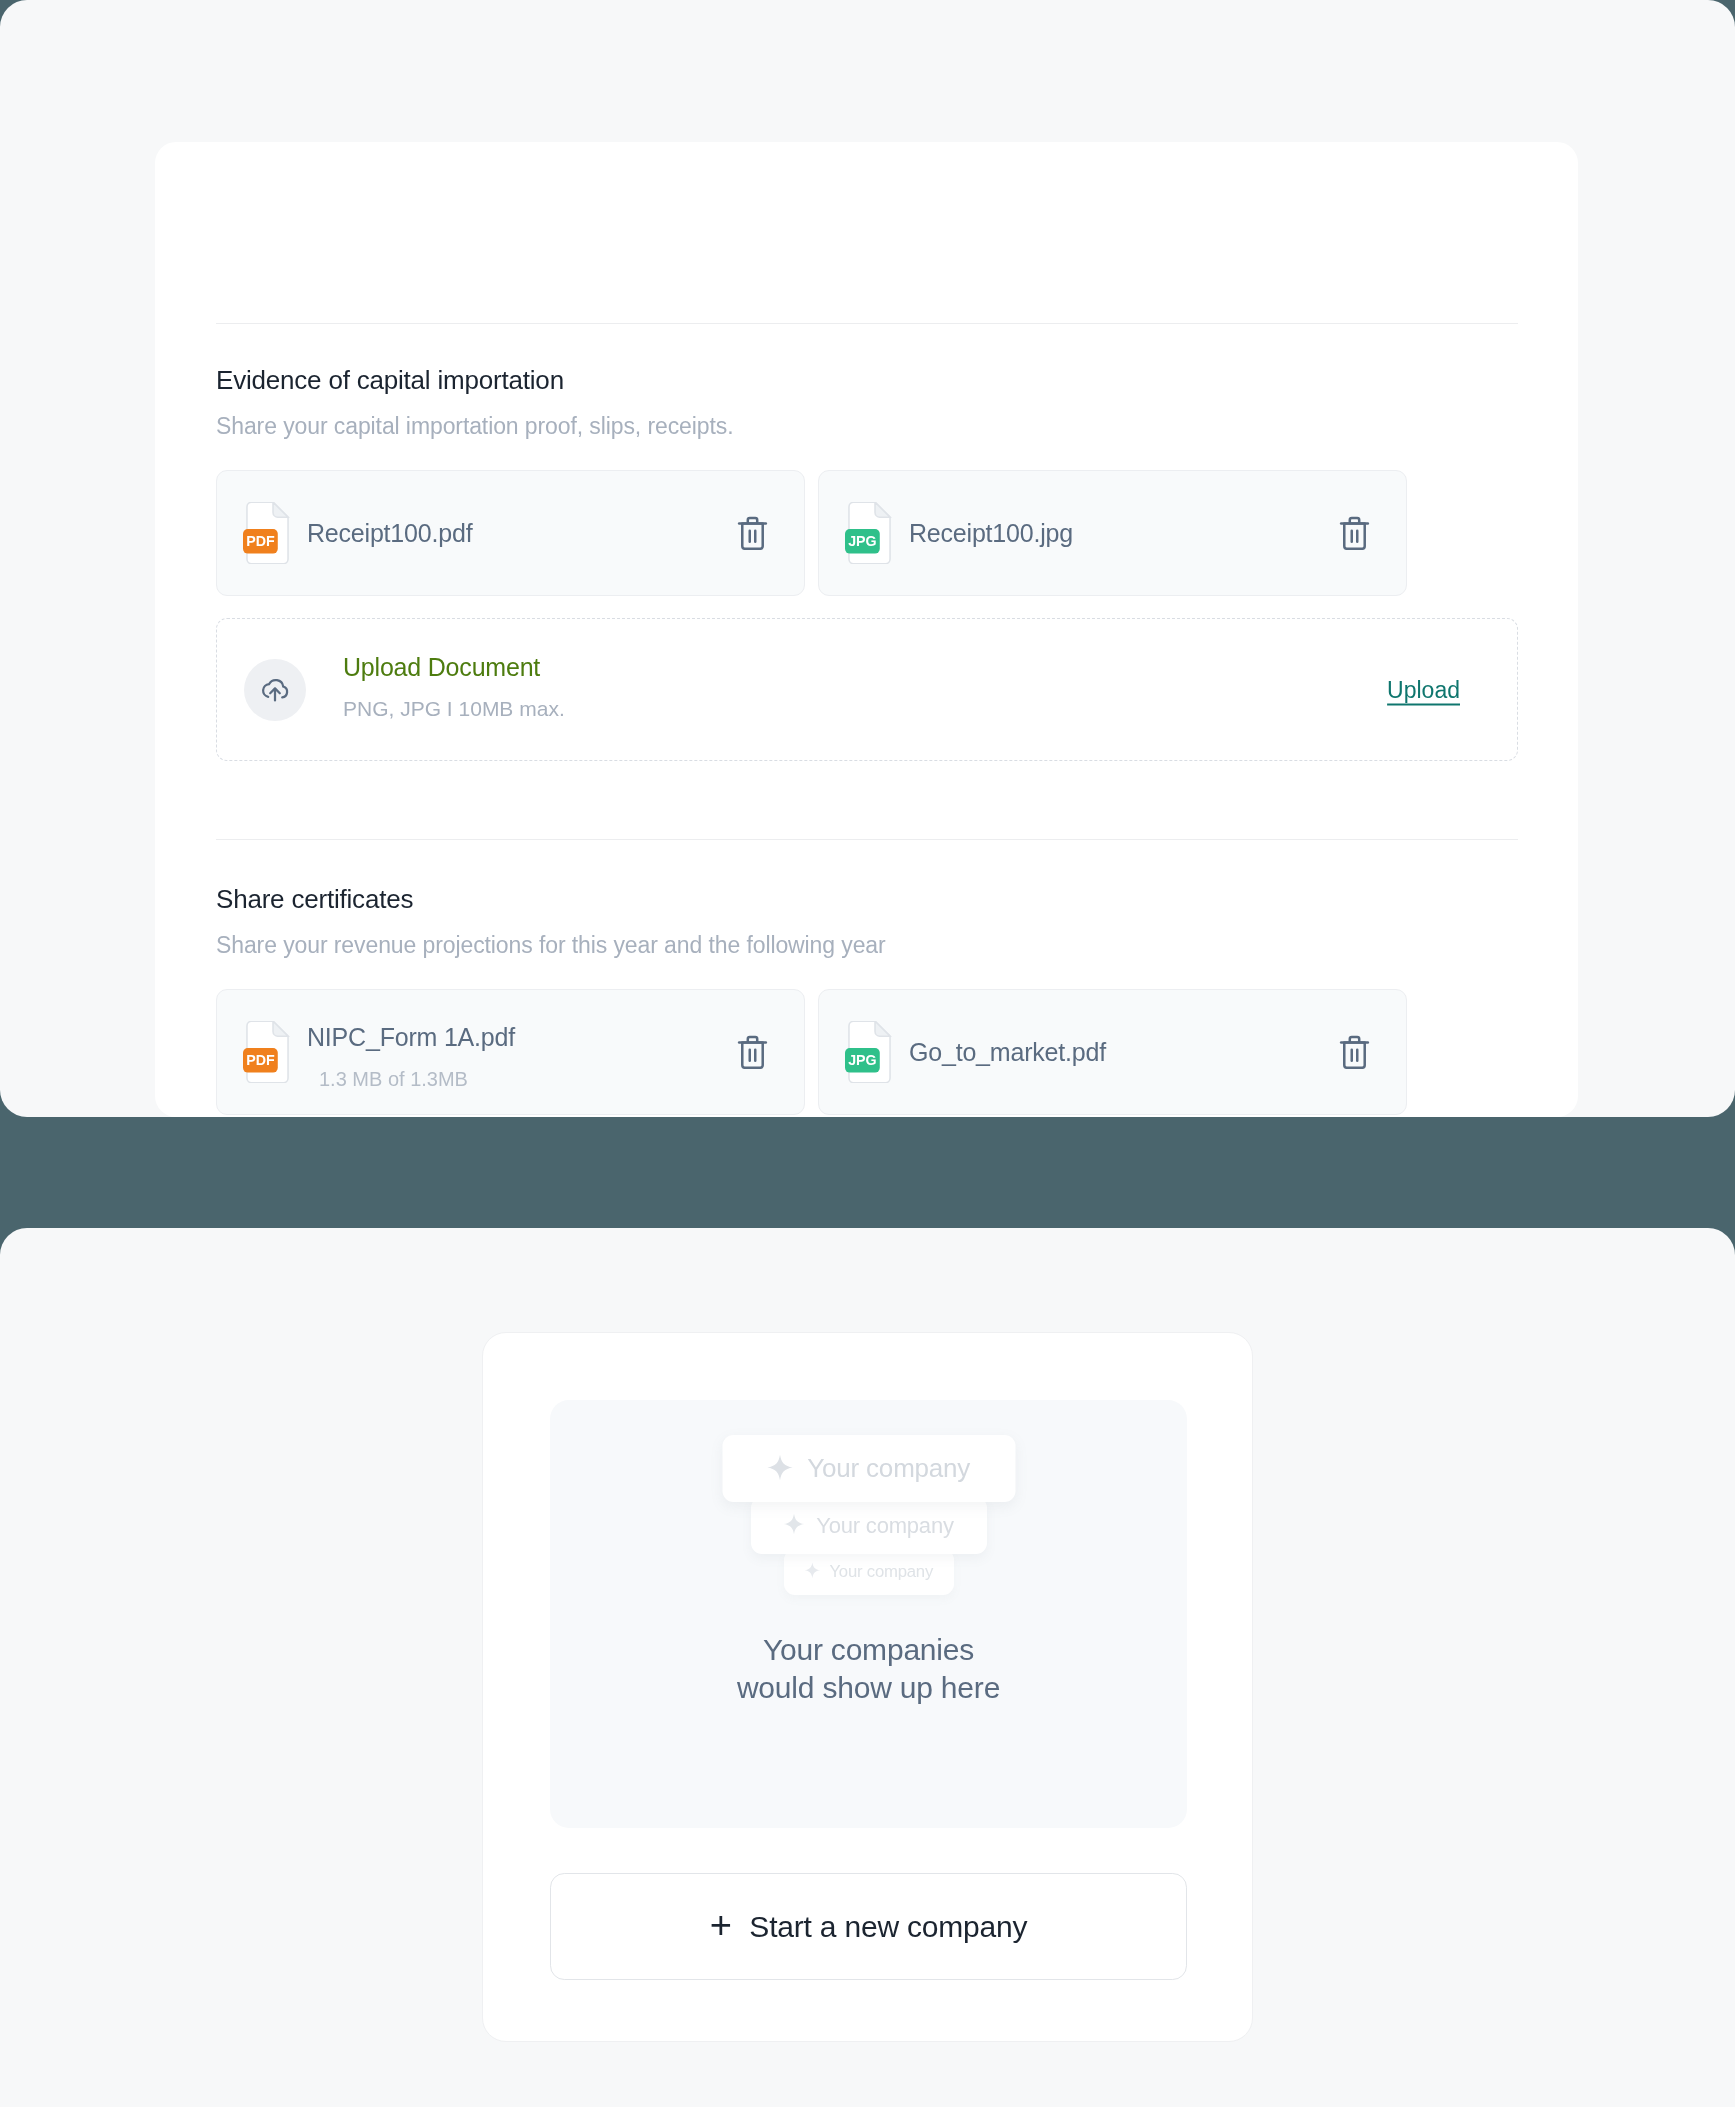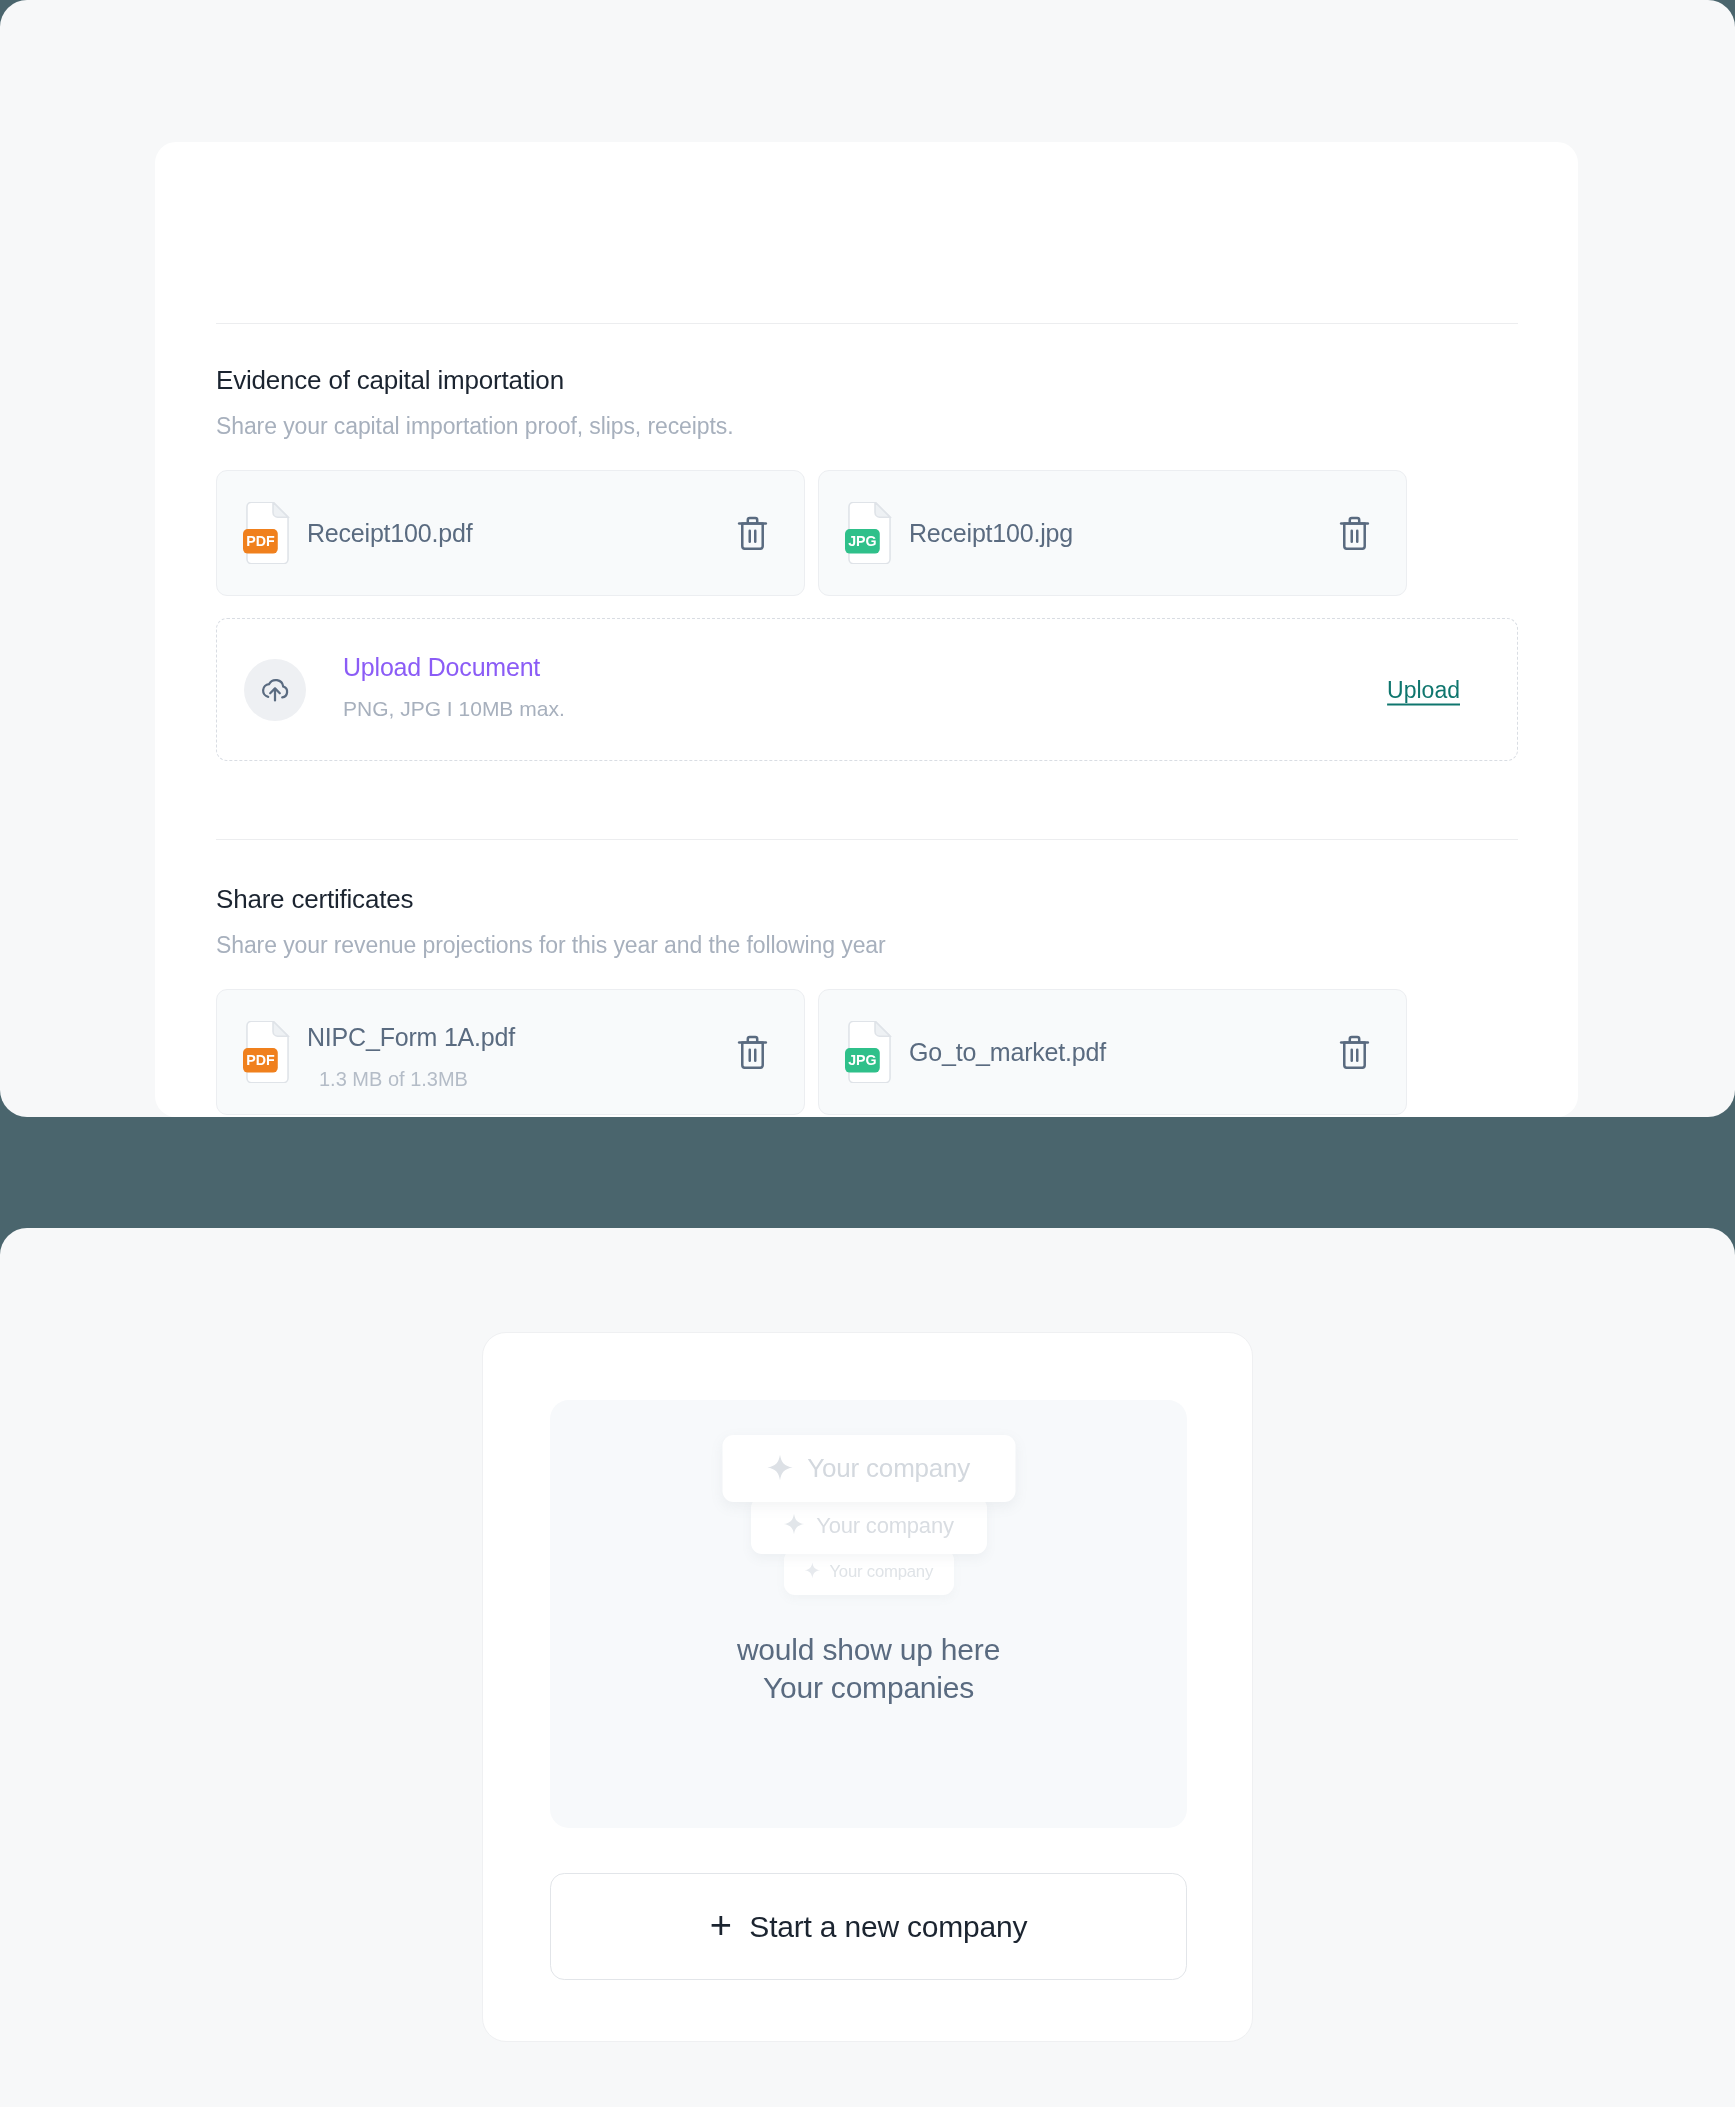--- a/index.html
+++ b/index.html
@@ -152,21 +152,21 @@
     height: 62px;
     border-radius: 50%;
     background: #eef0f3;
   }
   .dz-circle svg { position: absolute; left: 15px; top: 15px; }
   .dz-title {
     position: absolute;
     left: 126px;
     top: 34px;
     font-size: 25px;
-    color: #8b5cf6;
+    color: #4d7c0f;
     letter-spacing: -0.2px;
     white-space: nowrap;
   }
   .dz-sub {
     position: absolute;
     left: 126px;
     top: 78px;
     font-size: 21px;
     color: #a7b0bd;
     white-space: nowrap;
@@ -461,22 +461,22 @@
             <svg width="16.7" height="16.7" viewBox="0 0 34 34">
               <path d="M17 1 C18.6 11.2 22.8 15.4 33 17 C22.8 18.6 18.6 22.8 17 33 C15.4 22.8 11.2 18.6 1 17 C11.2 15.4 15.4 11.2 17 1 Z" fill="#e7eaee"></path>
             </svg>
           </span>
           <span class="ghost-label">Your company</span>
         </div>
 
       </div>
 
       <div class="empty-text">
+        <div>Your companies</div>
         <div>would show up here</div>
-        <div>Your companies</div>
       </div>
 
     </div>
 
     <div class="start-btn">
       <span class="start-plus">+</span>
       <span class="start-label">Start a  new company</span>
     </div>
 
   </div>

